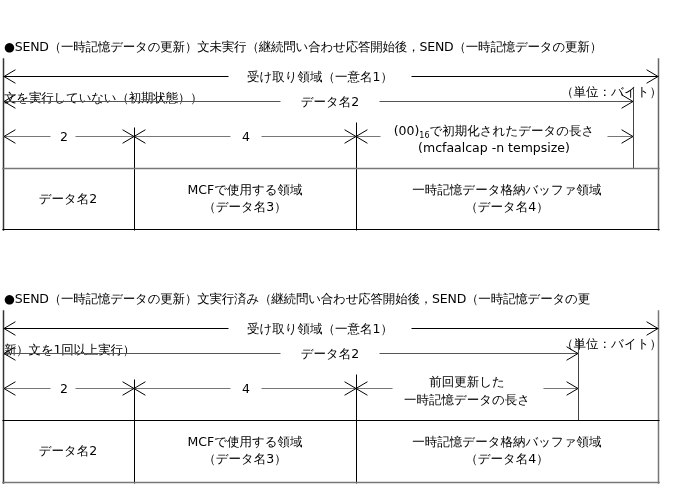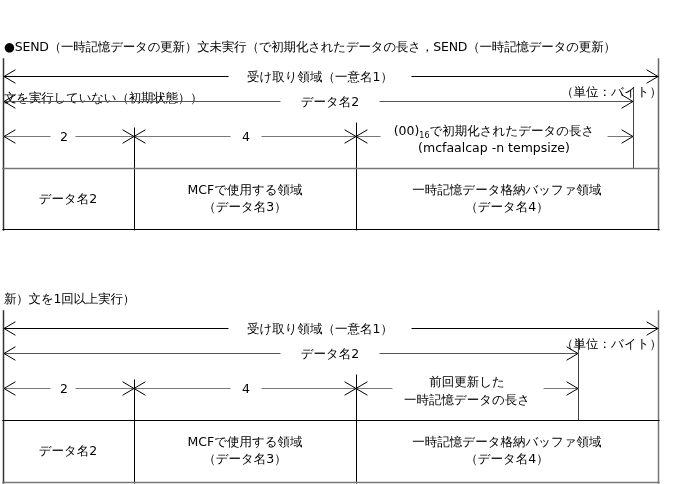--- a/index.html
+++ b/index.html
@@ -7,26 +7,27 @@
          font-family:"DejaVu Sans", "Liberation Sans", sans-serif; color:#000; }
   .heading { position:absolute; left:4px; font-size:12.5px; line-height:17px; white-space:pre-wrap; width:670px; letter-spacing:-0.2px; }
   .unit { position:absolute; right:14px; font-size:12.5px;margin-top:44px; }
   svg { position:absolute; left:0; top:0; }
   svg text { font-family:"DejaVu Sans", "Liberation Sans", sans-serif; font-size:12.5px; fill:#000; }
 </style>
 </head>
 <body>
 
 <div class="heading" style="top:4px;">
-  <div>●SEND（一時記憶データの更新）文未実行（で初期化されたデータの長さ，SEND（一時記憶データの更新）</div>
+  <div>●SEND（一時記憶データの更新）文未実行（継続問い合わせ応答開始後，SEND（一時記憶データの更新）</div>
   <div>文を実行していない（初期状態））</div>
 </div>
 <div class="unit" style="top:40px;">（単位：バイト）</div>
 
 <div class="heading" style="top:256px;">
+  <div>●SEND（一時記憶データの更新）文実行済み（継続問い合わせ応答開始後，SEND（一時記憶データの更</div>
   <div>新）文を1回以上実行）</div>
 </div>
 <div class="unit" style="top:292px;">（単位：バイト）</div>
 
 <svg width="676" height="484" viewBox="0 0 676 484">
   <g stroke-linecap="square" fill="none">
 
     <g>
 
       <line x1="3.5" y1="59" x2="3.5" y2="230" stroke="#333" stroke-width="1.5"></line>

